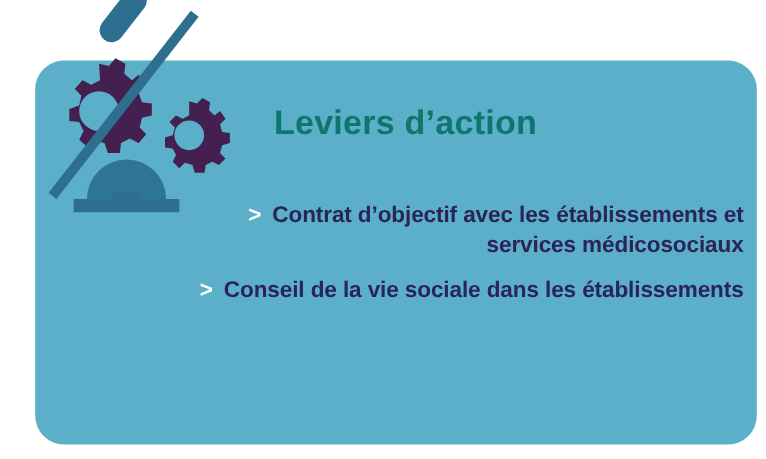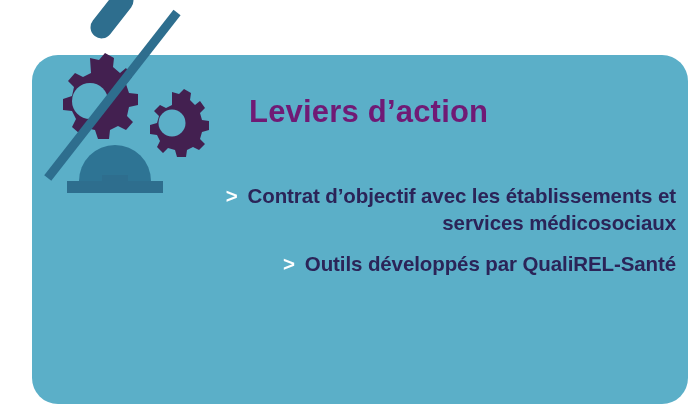--- a/index.html
+++ b/index.html
@@ -41,21 +41,21 @@
   #graphic svg {
     display: block;
   }
   
   #title {
     position: absolute;
     left: 249px;
     top: 94px;
     font-size: 31px;
     font-weight: bold;
-    color: #701a75;
+    color: #0f766e;
     letter-spacing: 0.2px;
     white-space: nowrap;
     line-height: 1.15;
   }
   
   #bullets {
     position: absolute;
     left: 176px;
     top: 182px;
     width: 500px;
@@ -118,20 +118,20 @@
   </div>
 
   <div id="title">Leviers d’action</div>
 
   <div id="bullets">
 
     <div class="bullet">
       <span class="chev">&gt;</span><span class="btext">Contrat d’objectif avec les établissements et services médicosociaux</span>
     </div>
 
+
     <div class="bullet">
-      <span class="chev">&gt;</span><span class="btext">Outils développés par QualiREL-Santé</span>
+      <span class="chev">&gt;</span><span class="btext">Conseil de la vie sociale dans les établissements</span>
     </div>
-
 
   </div>
 
 </div>
 
 </body></html>

